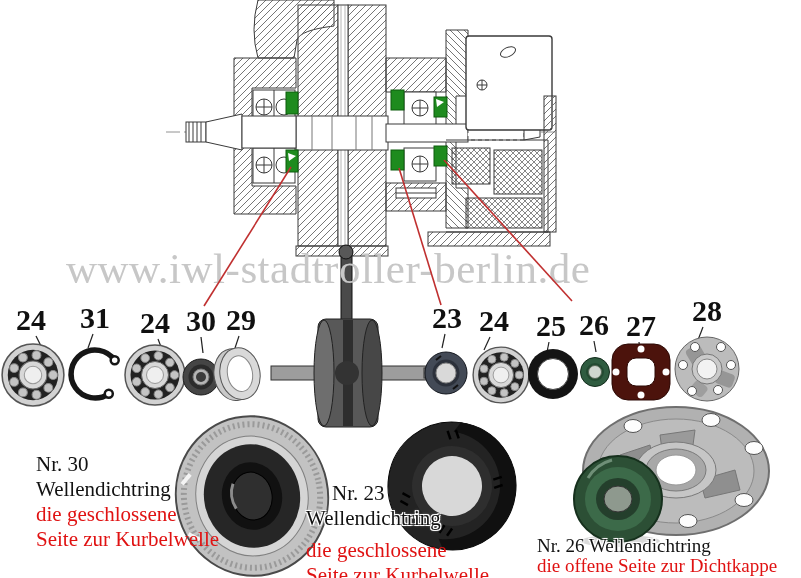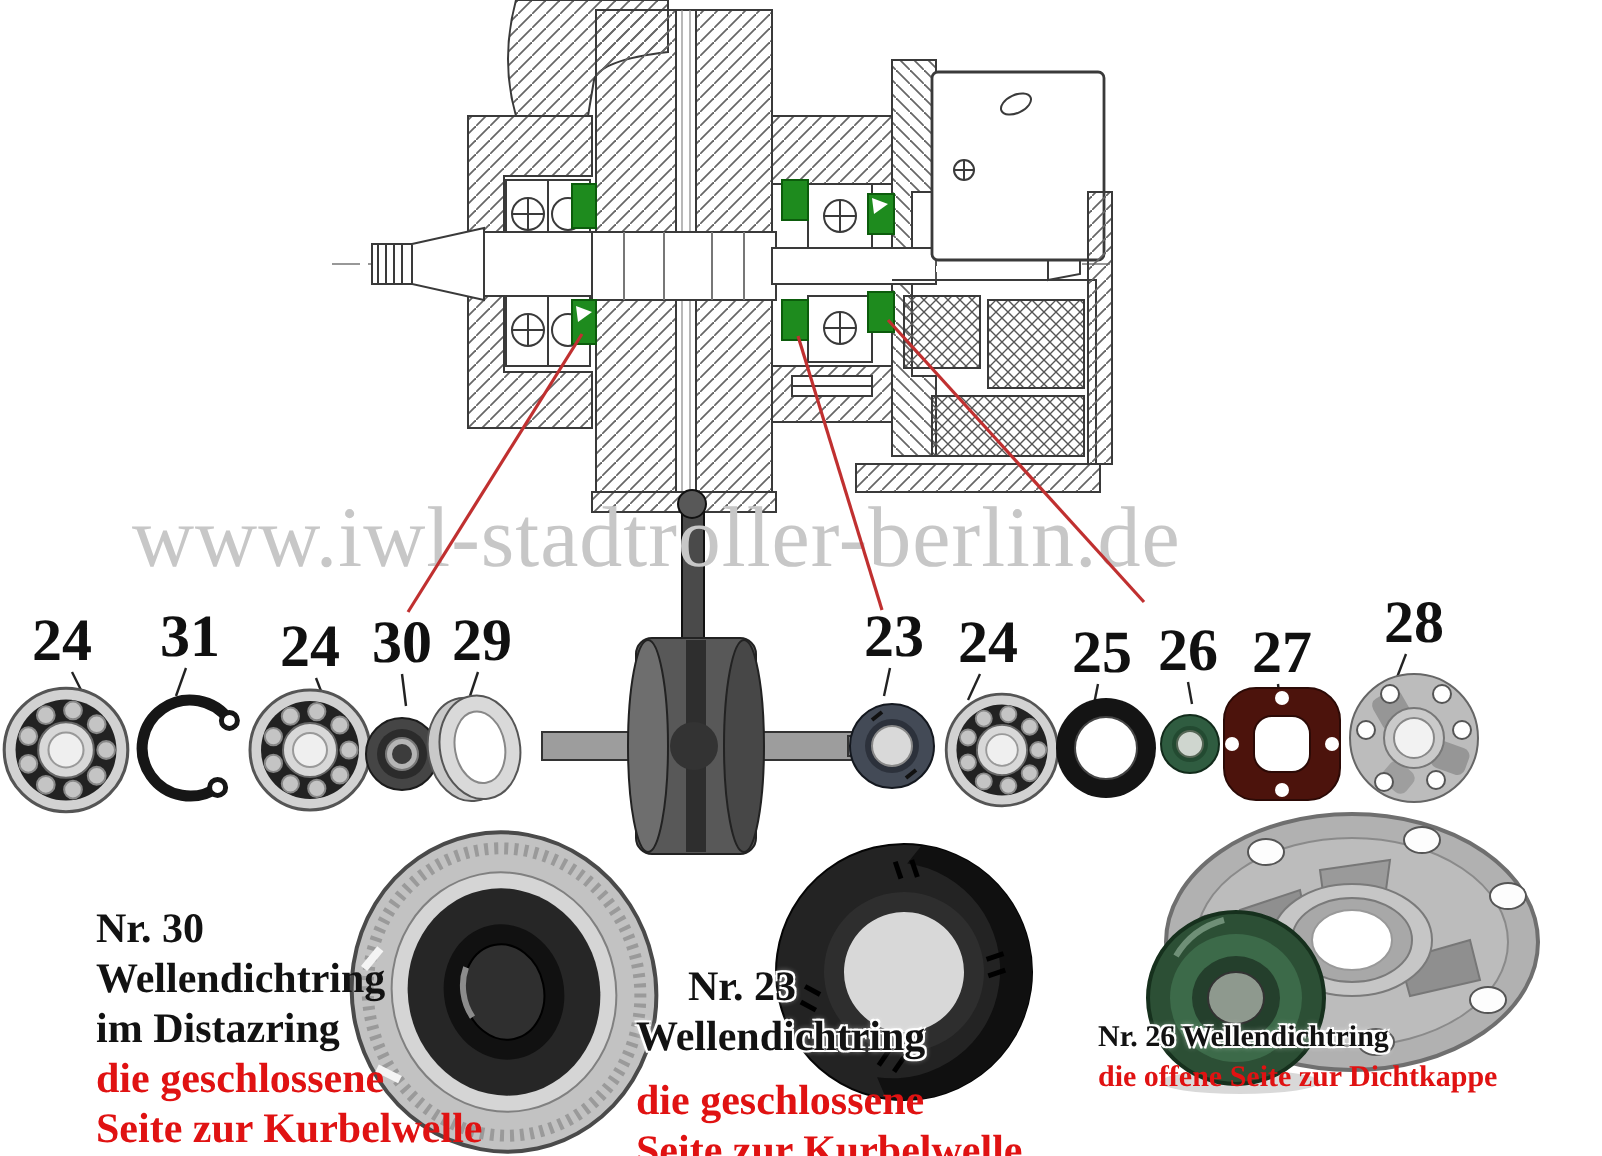--- a/index.html
+++ b/index.html
@@ -1,30 +1,30 @@
 <!DOCTYPE html>
 <html><head>
 <meta charset="utf-8">
 <style>
   html,body{margin:0;padding:0;background:#fff;}
   .stage{position:relative;width:801px;height:578px;background:#ffffff;overflow:hidden;
          font-family:"Liberation Serif", serif;}
   svg{position:absolute;left:0;top:0;}
   .pn{font:bold 30px "Liberation Serif", serif;fill:#101010;text-anchor:middle;}
   .wm{font:43px "Liberation Serif", serif;fill:#c7c7c7;letter-spacing:.5px;}
-  .caption{position:absolute;font-weight:bold;margin-left:12px;}
+  .caption{position:absolute;font-weight:normal;}
   .caption span{display:block;}
   .bk{color:#121212;}
   .rd{color:#e01212;}
   .cap-left{left:36px;top:452px;font-size:21px;line-height:25px;}
   .cap-mid{left:306px;top:481px;font-size:21px;line-height:25px;}
   .cap-mid .first{margin-left:26px;}
   .cap-mid .gap{margin-top:7px;}
   .cap-mid .bk,.cap-right .bk{text-shadow:0 0 3px #fff,1px 1px 0 #fff,-1px -1px 0 #fff,1px -1px 0 #fff,-1px 1px 0 #fff;}
-  .cap-right{left:537px;top:509px;font-size:15px;line-height:20px;}
+  .cap-right{left:537px;top:536px;font-size:19px;line-height:20px;}
 </style>
 </head>
 <body>
 
 <div class="stage">
 
 <svg width="801" height="578" viewBox="0 0 801 578">
   <defs>
     <pattern id="h1" patternUnits="userSpaceOnUse" width="7" height="7">
       <path d="M-1,8 L8,-1" stroke="#666" stroke-width="0.9" fill="none"></path>
@@ -324,21 +324,20 @@
         <ellipse cx="618" cy="499" rx="14" ry="13" fill="#8e998e" stroke="#333"></ellipse>
         <path d="M588,478 A40,39 0 0 1 612,460" fill="none" stroke="#6f8f77" stroke-width="3"></path>
       </g>
     </g>
   </g>
 </svg>
 
 <div class="caption cap-left">
   <span class="bk">Nr. 30</span>
   <span class="bk">Wellendichtring</span>
-  <span class="bk">im Distazring</span>
   <span class="rd">die geschlossene</span>
   <span class="rd">Seite zur Kurbelwelle</span>
 </div>
 
 <div class="caption cap-mid">
   <span class="bk first">Nr. 23</span>
   <span class="bk">Wellendichtring</span>
   <span class="rd gap">die geschlossene</span>
   <span class="rd">Seite zur Kurbelwelle</span>
 </div>

